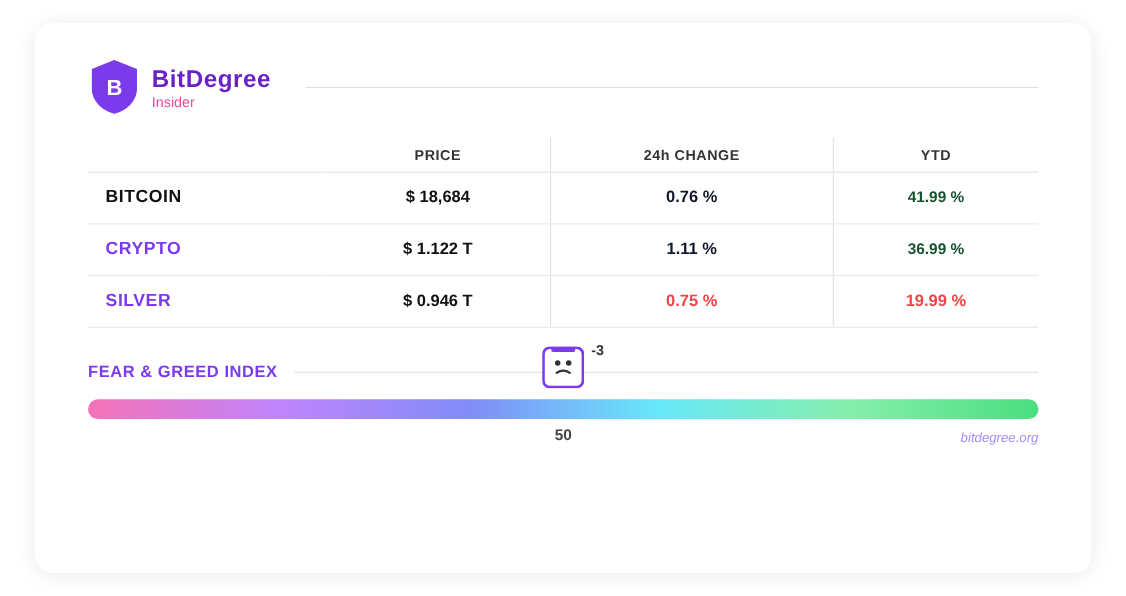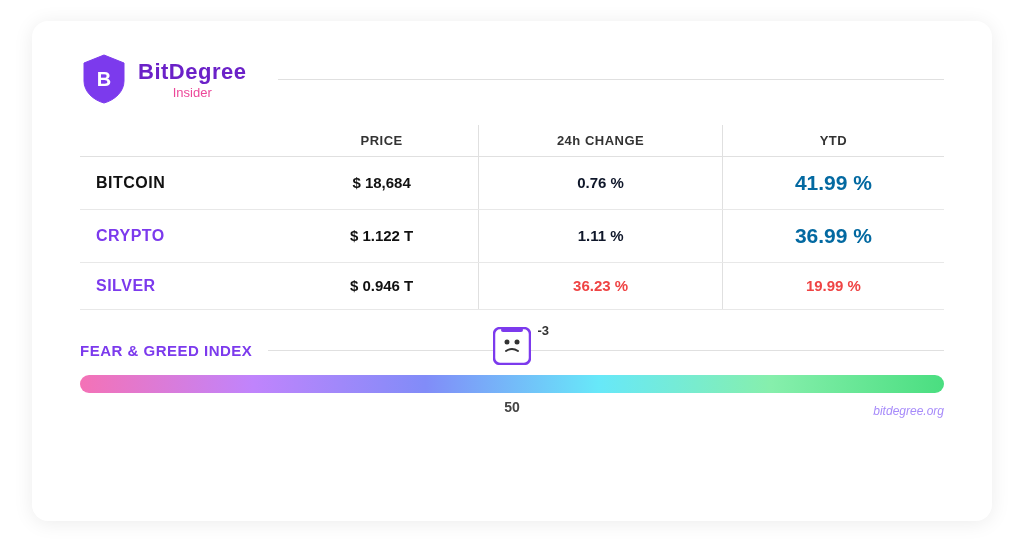--- a/index.html
+++ b/index.html
@@ -35,21 +35,20 @@
       align-items: center;
       gap: 10px;
     }
     .logo-icon {
       width: 48px;
       height: 52px;
     }
     .logo-text {
       display: flex;
       flex-direction: column;
-      align-items: center;
     }
     .logo-title {
       font-size: 22px;
       font-weight: 800;
       color: #6b21c8;
       letter-spacing: 0.5px;
     }
     .logo-subtitle {
       font-size: 13px;
       color: #ec4899;
@@ -115,23 +114,23 @@
       font-size: 15px;
       font-weight: 700;
       color: #0f172a;
     }
     .change-red {
       font-size: 15px;
       font-weight: 700;
       color: #ef4444;
     }
     .ytd-green {
-      font-size: 21px;
-      font-weight: 700;
-      color: #0369a1;
+      font-size: 14px;
+      font-weight: 700;
+      color: #14532d;
     }
     .ytd-red {
       font-size: 15px;
       font-weight: 700;
       color: #ef4444;
     }
     
     .col-divider {
       border-left: 1px solid #e0e0e0;
     }
@@ -269,21 +268,21 @@
       </td>
     </tr>
         <tr>
       <td>
         <span class="row-label-silver">SILVER</span>
       </td>
       <td>
         <span class="price-val">$ 0.946 T</span>
       </td>
       <td class="col-divider">
-        <span class="change-red">36.23 %</span>
+        <span class="change-red">0.75 %</span>
       </td>
       <td class="col-divider">
         <span class="ytd-red">19.99 %</span>
       </td>
     </tr>
       </tbody>
   </table>
 
   <div class="fng-section">
     <div class="fng-header">

